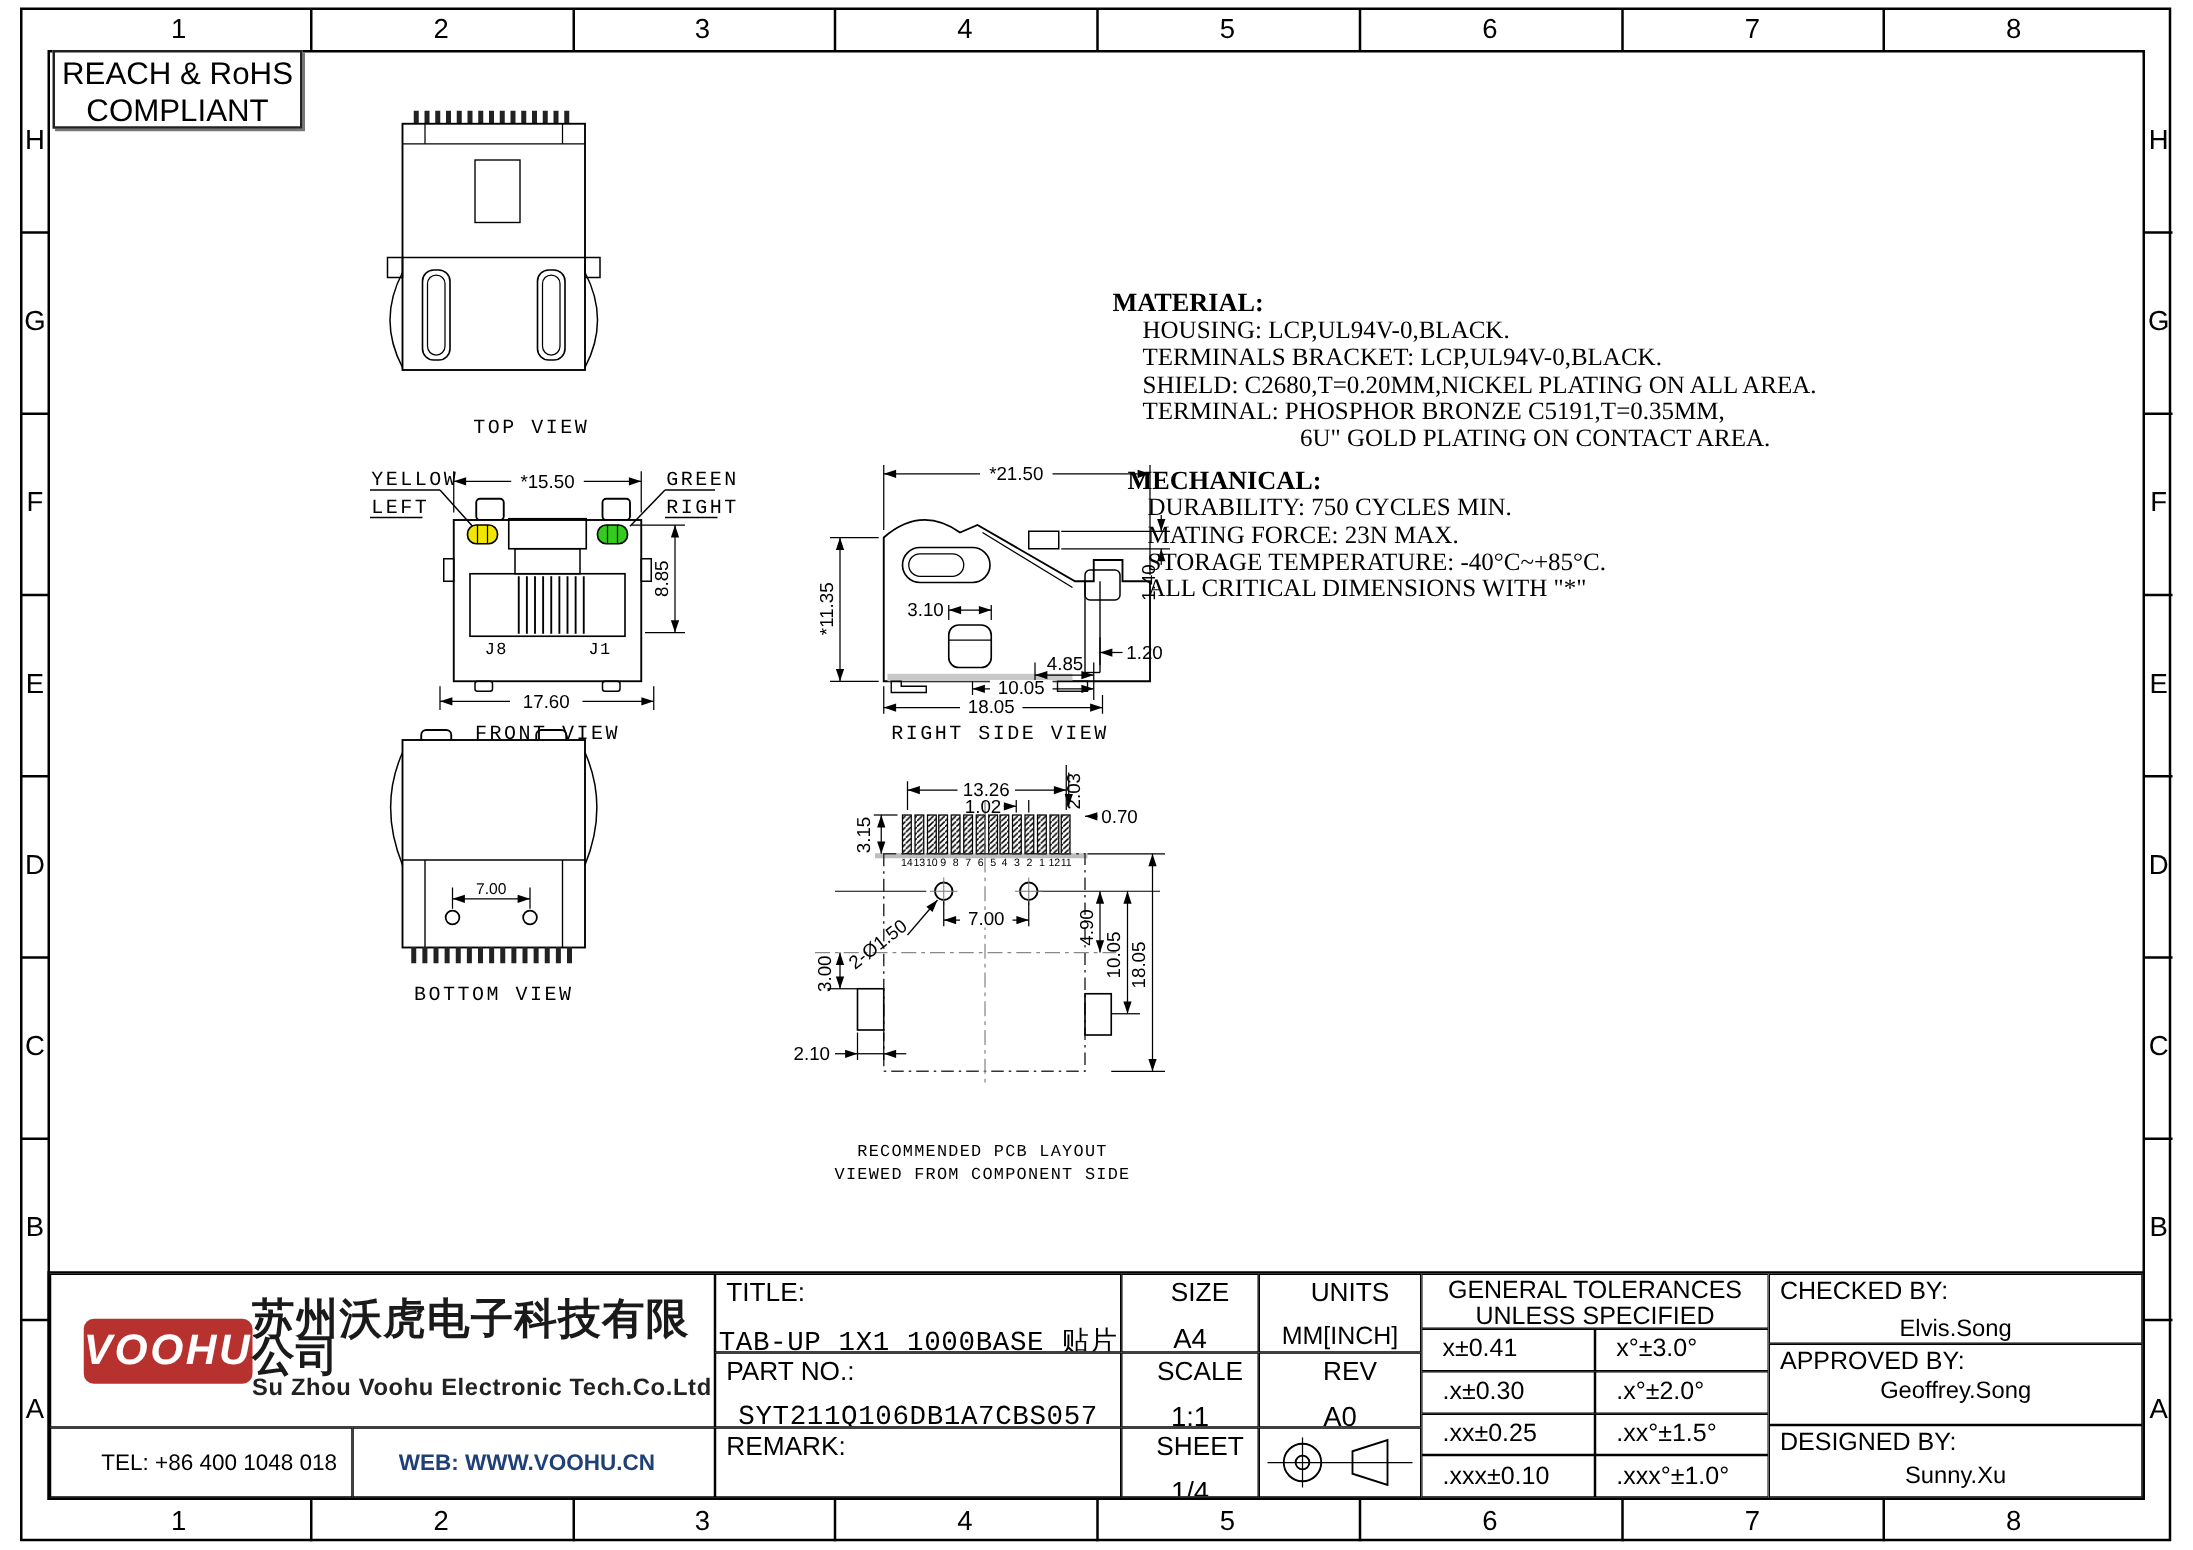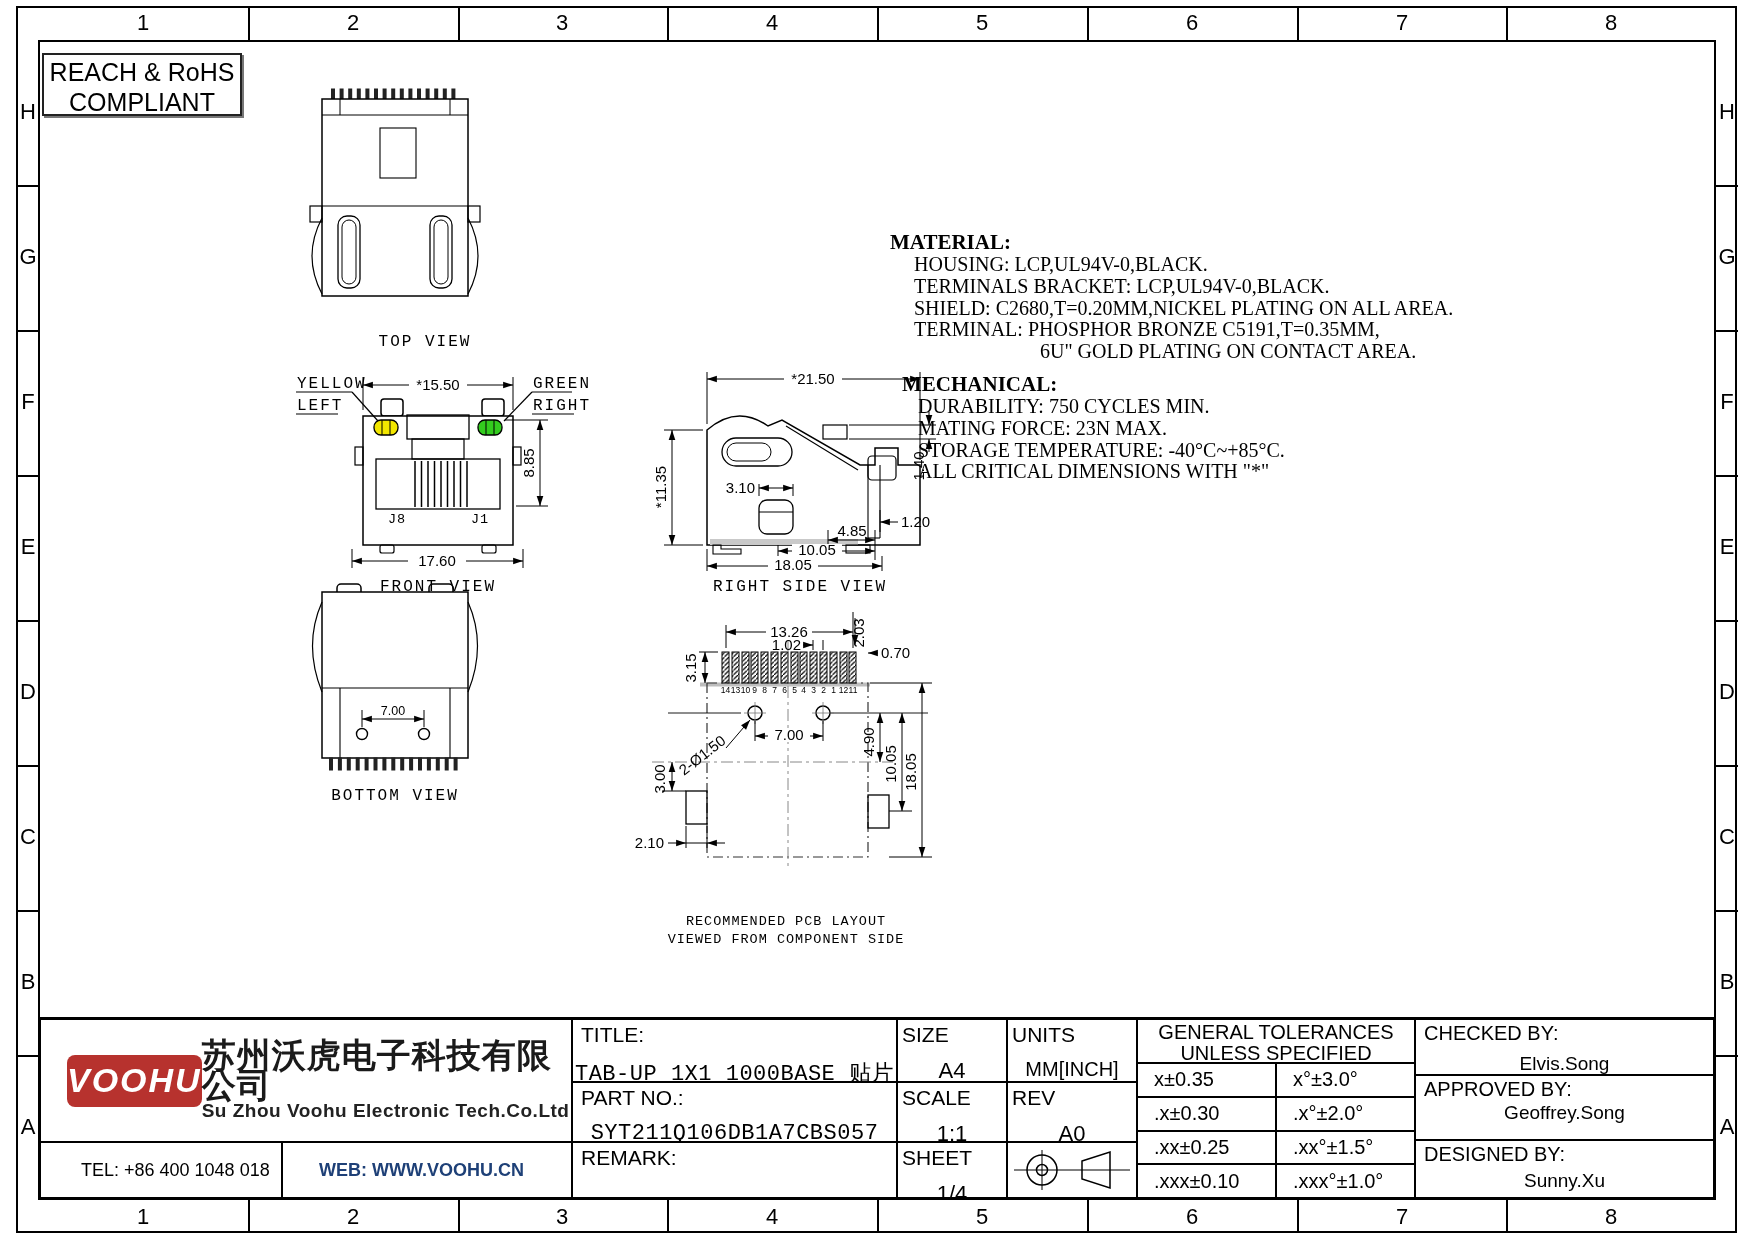--- a/index.html
+++ b/index.html
@@ -10,35 +10,35 @@
   
   .frame-outer{left:16px;top:6px;width:1721px;height:1227px;border:2px solid #000;}
   .frame-inner{left:38px;top:40px;width:1678px;height:1160px;border:2px solid #000;}
   .tick-v{position:absolute;width:2px;height:34px;background:#000;}
   .tick-h{position:absolute;height:2px;width:22px;background:#000;}
   .zl{position:absolute;width:40px;height:28px;text-align:center;font-size:22px;line-height:28px;}
   .zl-row{width:22px;}
   
   .reach{left:42px;top:40px;width:200px;height:63px;border:2px solid #222;
          box-shadow:2px 2px 0 #777;background:#fff;text-align:center;
-         font-size:25px;line-height:30px;padding-top:2px;margin-top:13px;}
+         font-size:25px;line-height:30px;padding-top:2px;}
   
   .notes{left:890px;top:230px;width:645px;font-family:"Liberation Serif",serif;font-size:20px;}
   .note-h{font-weight:bold;font-size:21px;line-height:24px;}
   .note-h.mech{padding-left:12px;margin-top:9px;}
   .note-line{padding-left:24px;line-height:21.8px;white-space:nowrap;}
   .note-line.deep{padding-left:150px;}
   .note-line.mechline{padding-left:28px;}
   
   .tb{left:38px;top:1017px;width:1678px;height:183px;border:2px solid #000;display:grid;
       grid-template-columns:242px 290px 325px 110px 130px 139px 139px 299px;
       grid-template-rows:63px 60px 56px;}
   .tc{border:1px solid #000;position:relative;overflow:hidden;}
   .tlab{font-size:21px;padding:3px 0 0 8px;white-space:nowrap;}
-  .tlab.c{padding-left:4px;}
+  .tlab.c{text-align:center;padding-left:16px;}
   .tval{text-align:center;font-size:22px;margin-top:11px;white-space:nowrap;}
   .mono{font-family:"Liberation Mono",monospace;letter-spacing:0.5px;}
   .cell-logo{grid-column:1/3;grid-row:1/3;display:flex;align-items:center;padding-left:26px;gap:0;}
   .logo-box{width:142px;height:52px;background:#b7322e;border-radius:8px;color:#fff;
             display:flex;align-items:center;justify-content:center;
             font-size:34px;font-weight:bold;letter-spacing:2px;font-style:italic;}
   .co-cn{font-size:34px;font-weight:bold;letter-spacing:1px;line-height:30px;color:#1a1a1a;}
   .co-en{font-size:19px;font-weight:bold;color:#222;letter-spacing:0.5px;}
   .cell-tel{grid-column:1/2;grid-row:3/4;display:flex;align-items:center;padding-left:40px;font-size:18px;}
   .cell-web{grid-column:2/3;grid-row:3/4;display:flex;align-items:center;padding-left:36px;
@@ -480,21 +480,21 @@
       <line x1="30" y1="6" x2="30" y2="46" stroke="#000" stroke-width="1"></line>
       <polygon points="70,17 98,8 98,44 70,35" fill="none" stroke="#000" stroke-width="1.5"></polygon>
     </svg>
   </div>
 
   <div class="tc cell-tol" style="border:none">
     <div class="tol-head">
       <div>GENERAL TOLERANCES</div>
       <div>UNLESS SPECIFIED</div>
     </div>
-    <div class="tol-c">x±0.35</div>
+    <div class="tol-c">x±0.41</div>
     <div class="tol-c">x°±3.0°</div>
     <div class="tol-c">.x±0.30</div>
     <div class="tol-c">.x°±2.0°</div>
     <div class="tol-c">.xx±0.25</div>
     <div class="tol-c">.xx°±1.5°</div>
     <div class="tol-c">.xxx±0.10</div>
     <div class="tol-c">.xxx°±1.0°</div>
   </div>
 
   <div class="tc cell-appr" style="border:none">

